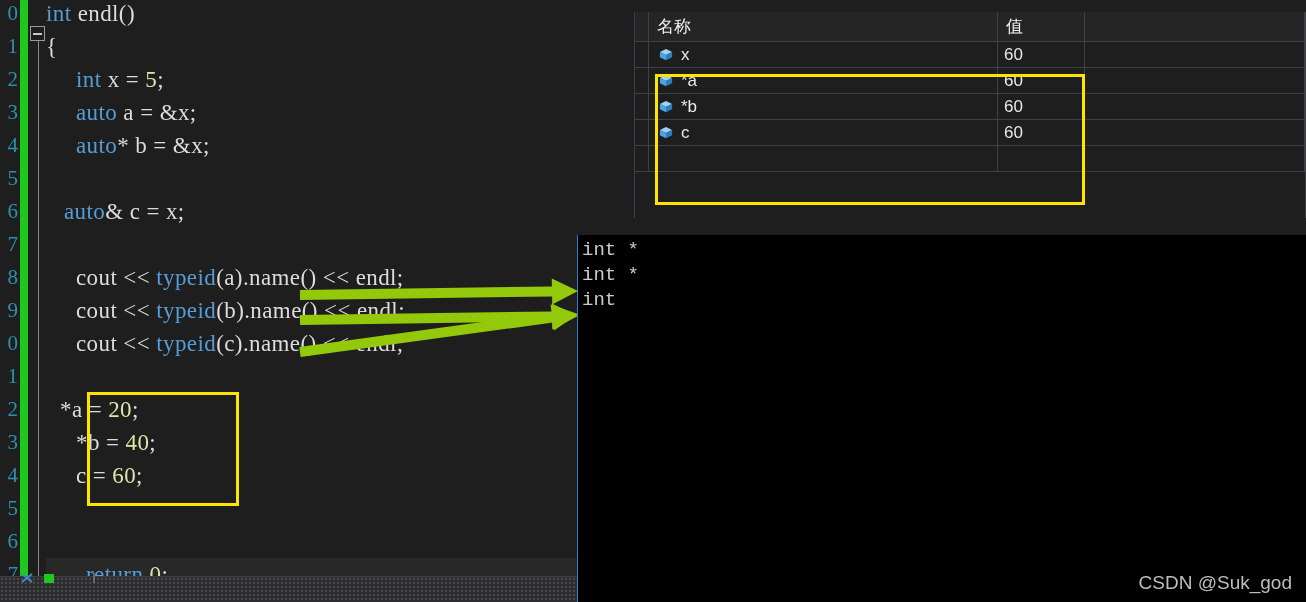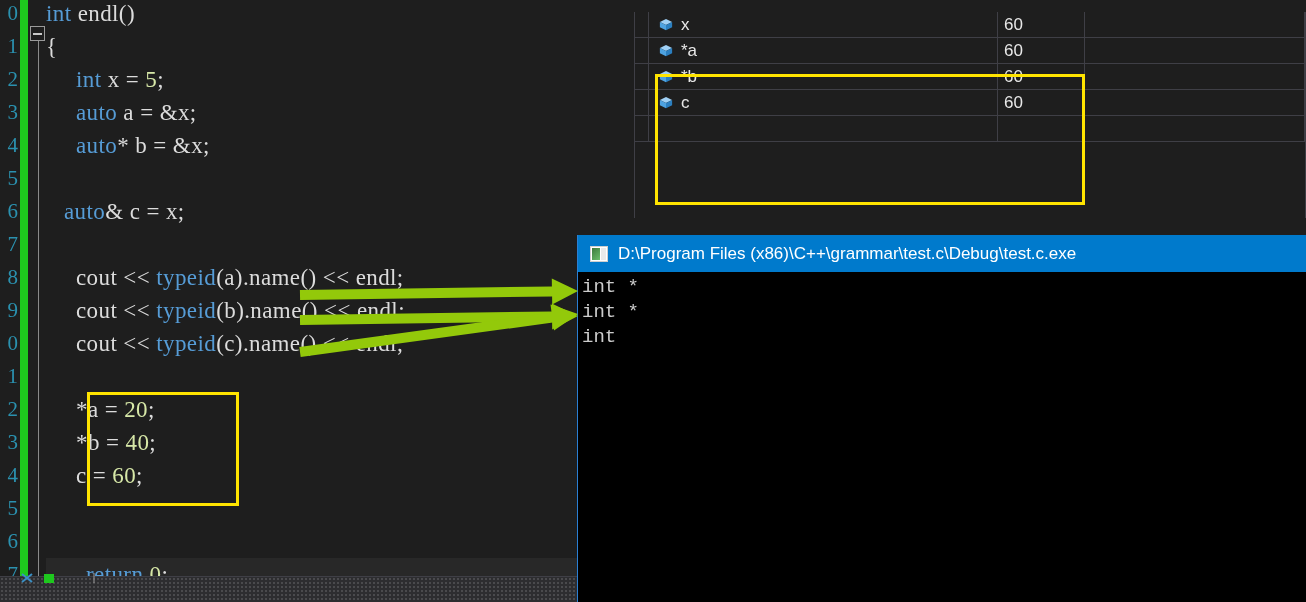--- a/index.html
+++ b/index.html
@@ -203,36 +203,42 @@
         <div class="cur-line-hl" style="top: 591px; background: rgb(35, 35, 35);"></div>
         <div class="code-line" style="top: -3px; margin-left: 0px;"><span class="kw">int</span><span class="plain"> </span><span class="plain">endl</span><span class="plain">(</span><span class="plain">)</span></div>
         <div class="code-line" style="top: 30px; margin-left: 0px;"><span class="plain">{</span></div>
         <div class="code-line" style="top: 63px; margin-left: 30px;"><span class="kw">int</span><span class="plain"> </span><span class="plain">x</span><span class="plain"> </span><span class="plain">=</span><span class="plain"> </span><span class="num">5</span><span class="plain">;</span></div>
         <div class="code-line" style="top: 96px; margin-left: 30px;"><span class="kw">auto</span><span class="plain"> </span><span class="plain">a</span><span class="plain"> </span><span class="plain">=</span><span class="plain"> </span><span class="plain">&amp;</span><span class="plain">x</span><span class="plain">;</span></div>
         <div class="code-line" style="top: 129px; margin-left: 30px;"><span class="kw">auto</span><span class="plain">*</span><span class="plain"> </span><span class="plain">b</span><span class="plain"> </span><span class="plain">=</span><span class="plain"> </span><span class="plain">&amp;</span><span class="plain">x</span><span class="plain">;</span></div>
         <div class="code-line" style="top: 195px; margin-left: 18px;"><span class="kw">auto</span><span class="plain">&amp;</span><span class="plain"> </span><span class="plain">c</span><span class="plain"> </span><span class="plain">=</span><span class="plain"> </span><span class="plain">x</span><span class="plain">;</span></div>
         <div class="code-line" style="top: 261px; margin-left: 30px;"><span class="plain">cout</span><span class="plain"> </span><span class="plain">&lt;</span><span class="plain">&lt;</span><span class="plain"> </span><span class="kw">typeid</span><span class="plain">(</span><span class="plain">a</span><span class="plain">)</span><span class="plain">.</span><span class="plain">name</span><span class="plain">(</span><span class="plain">)</span><span class="plain"> </span><span class="plain">&lt;</span><span class="plain">&lt;</span><span class="plain"> </span><span class="plain">endl</span><span class="plain">;</span></div>
         <div class="code-line" style="top: 294px; margin-left: 30px;"><span class="plain">cout</span><span class="plain"> </span><span class="plain">&lt;</span><span class="plain">&lt;</span><span class="plain"> </span><span class="kw">typeid</span><span class="plain">(</span><span class="plain">b</span><span class="plain">)</span><span class="plain">.</span><span class="plain">name</span><span class="plain">(</span><span class="plain">)</span><span class="plain"> </span><span class="plain">&lt;</span><span class="plain">&lt;</span><span class="plain"> </span><span class="plain">endl</span><span class="plain">;</span></div>
         <div class="code-line" style="top: 327px; margin-left: 30px;"><span class="plain">cout</span><span class="plain"> </span><span class="plain">&lt;</span><span class="plain">&lt;</span><span class="plain"> </span><span class="kw">typeid</span><span class="plain">(</span><span class="plain">c</span><span class="plain">)</span><span class="plain">.</span><span class="plain">name</span><span class="plain">(</span><span class="plain">)</span><span class="plain"> </span><span class="plain">&lt;</span><span class="plain">&lt;</span><span class="plain"> </span><span class="plain">endl</span><span class="plain">;</span></div>
-        <div class="code-line" style="top: 393px; margin-left: 30px;"><span class="plain">*</span><span class="plain">a</span><span class="plain"> </span><span class="plain">=</span><span class="plain"> </span><span class="num">20</span><span class="plain">;</span></div>
+        <div class="code-line" style="top: 393px; margin-left: 14px;"><span class="plain">*</span><span class="plain">a</span><span class="plain"> </span><span class="plain">=</span><span class="plain"> </span><span class="num">20</span><span class="plain">;</span></div>
         <div class="code-line" style="top: 426px; margin-left: 30px;"><span class="plain">*</span><span class="plain">b</span><span class="plain"> </span><span class="plain">=</span><span class="plain"> </span><span class="num">40</span><span class="plain">;</span></div>
         <div class="code-line" style="top: 459px; margin-left: 30px;"><span class="plain">c</span><span class="plain"> </span><span class="plain">=</span><span class="plain"> </span><span class="num">60</span><span class="plain">;</span></div>
         <div class="code-line" style="top: 558px; margin-left: 40px;"><span class="kw">return</span><span class="plain"> </span><span class="num">0</span><span class="plain">;</span></div>
         <div class="code-line" style="top: 591px; margin-left: 0px;"><span class="plain">}</span></div>
       </div>
     <div id="code-yellow-box"></div>
     <div id="bottom-grip"></div>
     <svg id="tiny-icons" viewBox="0 0 160 12" xmlns="http://www.w3.org/2000/svg">
       <path d="M22 2 L32 10 M32 2 L22 10" stroke="#3a8fc4" stroke-width="2" fill="none"></path>
       <rect x="44" y="2" width="10" height="9" fill="#1ec81e"></rect>
       <path d="M94 1 L94 11" stroke="#9a9a9a" stroke-width="1"></path>
     </svg>
   </div>
 
   <div id="watch">
+    <div id="watch-header">
+      <div class="wh-spacer"></div>
+      <div class="wh-cell wh-name">名称</div>
+      <div class="wh-cell wh-value">值</div>
+      <div class="wh-cell wh-rest"></div>
+    </div>
     <div id="watch-rows">
         <div class="watch-row">
           <div class="wr-spacer"></div>
           <div class="wr-name">
             <span style="display: flex;">
               <svg class="cube-icon" viewBox="0 0 16 16" xmlns="http://www.w3.org/2000/svg">
                 <path d="M8 1 L15 4.5 L8 8 L1 4.5 Z" fill="#9fd0f5"></path>
                 <path d="M1 4.5 L8 8 L8 14 L1 10.5 Z" fill="#4ea2e0"></path>
                 <path d="M15 4.5 L8 8 L8 14 L15 10.5 Z" fill="#2b7fc0"></path>
               </svg>
@@ -294,30 +300,27 @@
           </div>
           <div class="wr-value"></div>
           <div class="wr-rest"></div>
         </div>
       </div>
   </div>
   <div id="watch-bottom-strip"></div>
   <div id="watch-yellow-box"></div>
 
   <div id="console">
-    <div id="console-title">
-      <div id="console-icon"></div>
-      <span id="console-title-text">D:\Program Files (x86)\C++\grammar\test.c\Debug\test.c.exe</span>
-    </div>
     <div id="console-body">
         <div class="console-line">int *</div>
         <div class="console-line">int *</div>
         <div class="console-line">int</div>
       </div>
   </div>
 
   <svg id="arrows" viewBox="0 0 1306 602" xmlns="http://www.w3.org/2000/svg">
       <polygon points="300.1,300.0 552.1,296.4 552.2,304.4 578.0,291.0 551.8,278.4 551.9,286.4 299.9,290.0" fill="#93c90a"></polygon>
       <polygon points="300.1,325.0 552.1,321.4 552.2,329.4 578.0,316.0 551.8,303.4 551.9,311.4 299.9,315.0" fill="#93c90a"></polygon>
       <polygon points="300.7,357.0 552.9,322.5 554.0,330.4 578.0,314.0 550.5,304.6 551.6,312.6 299.3,347.0" fill="#93c90a"></polygon>
     </svg>
 
+  <div id="watermark">CSDN @Suk_god</div>
 </div>
 
 </body></html>

